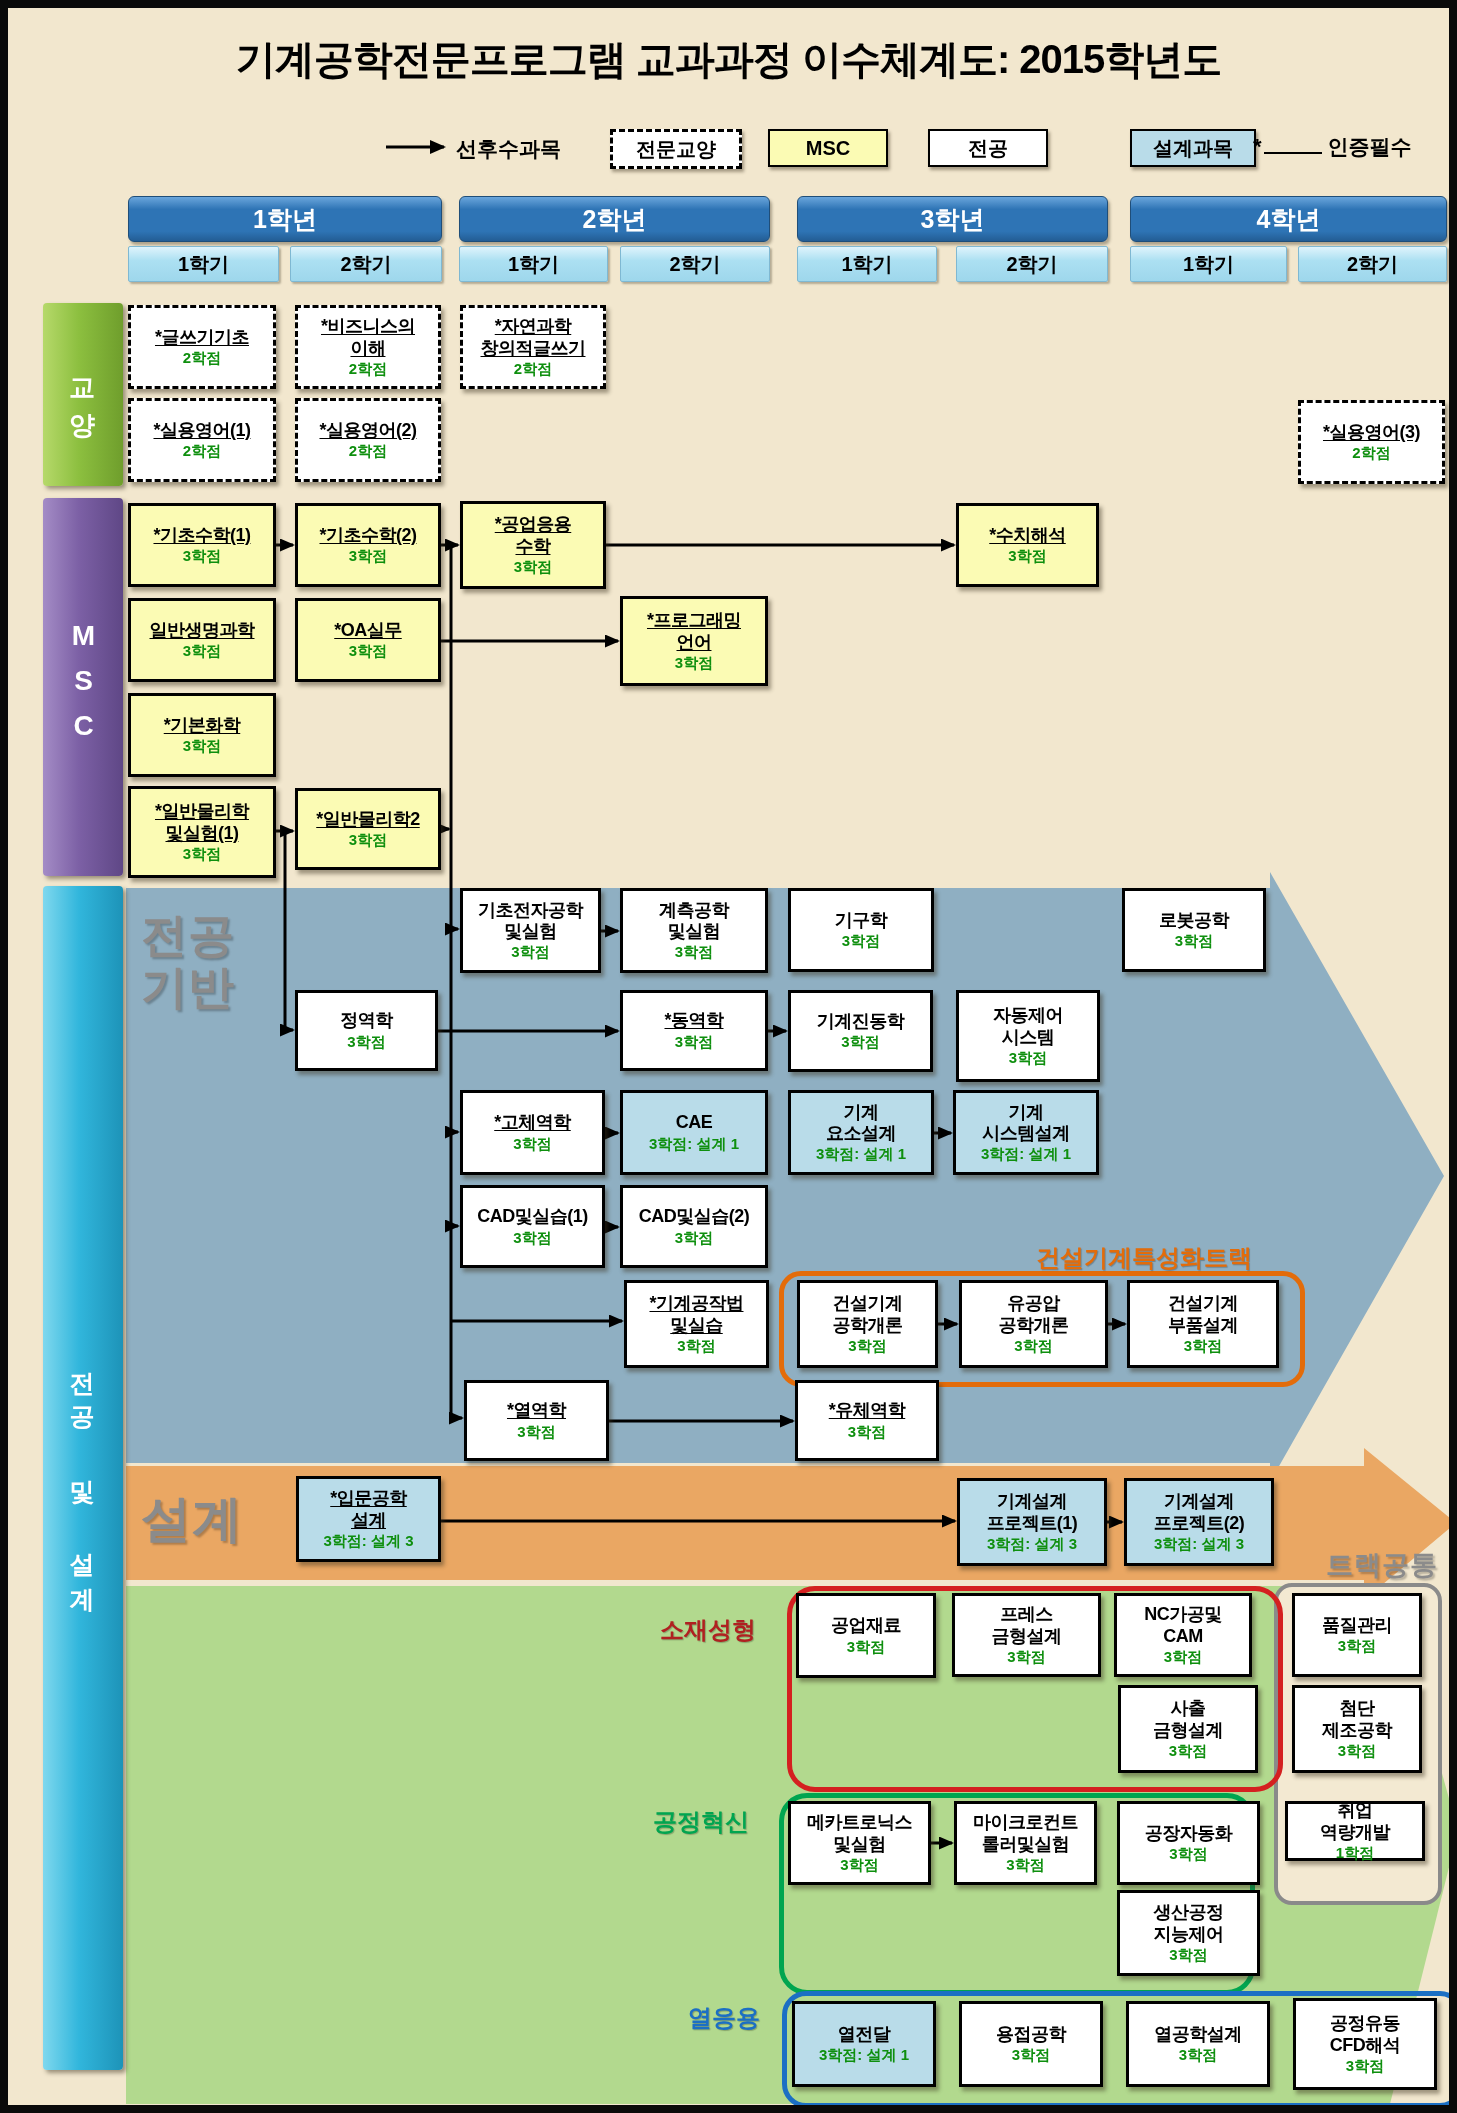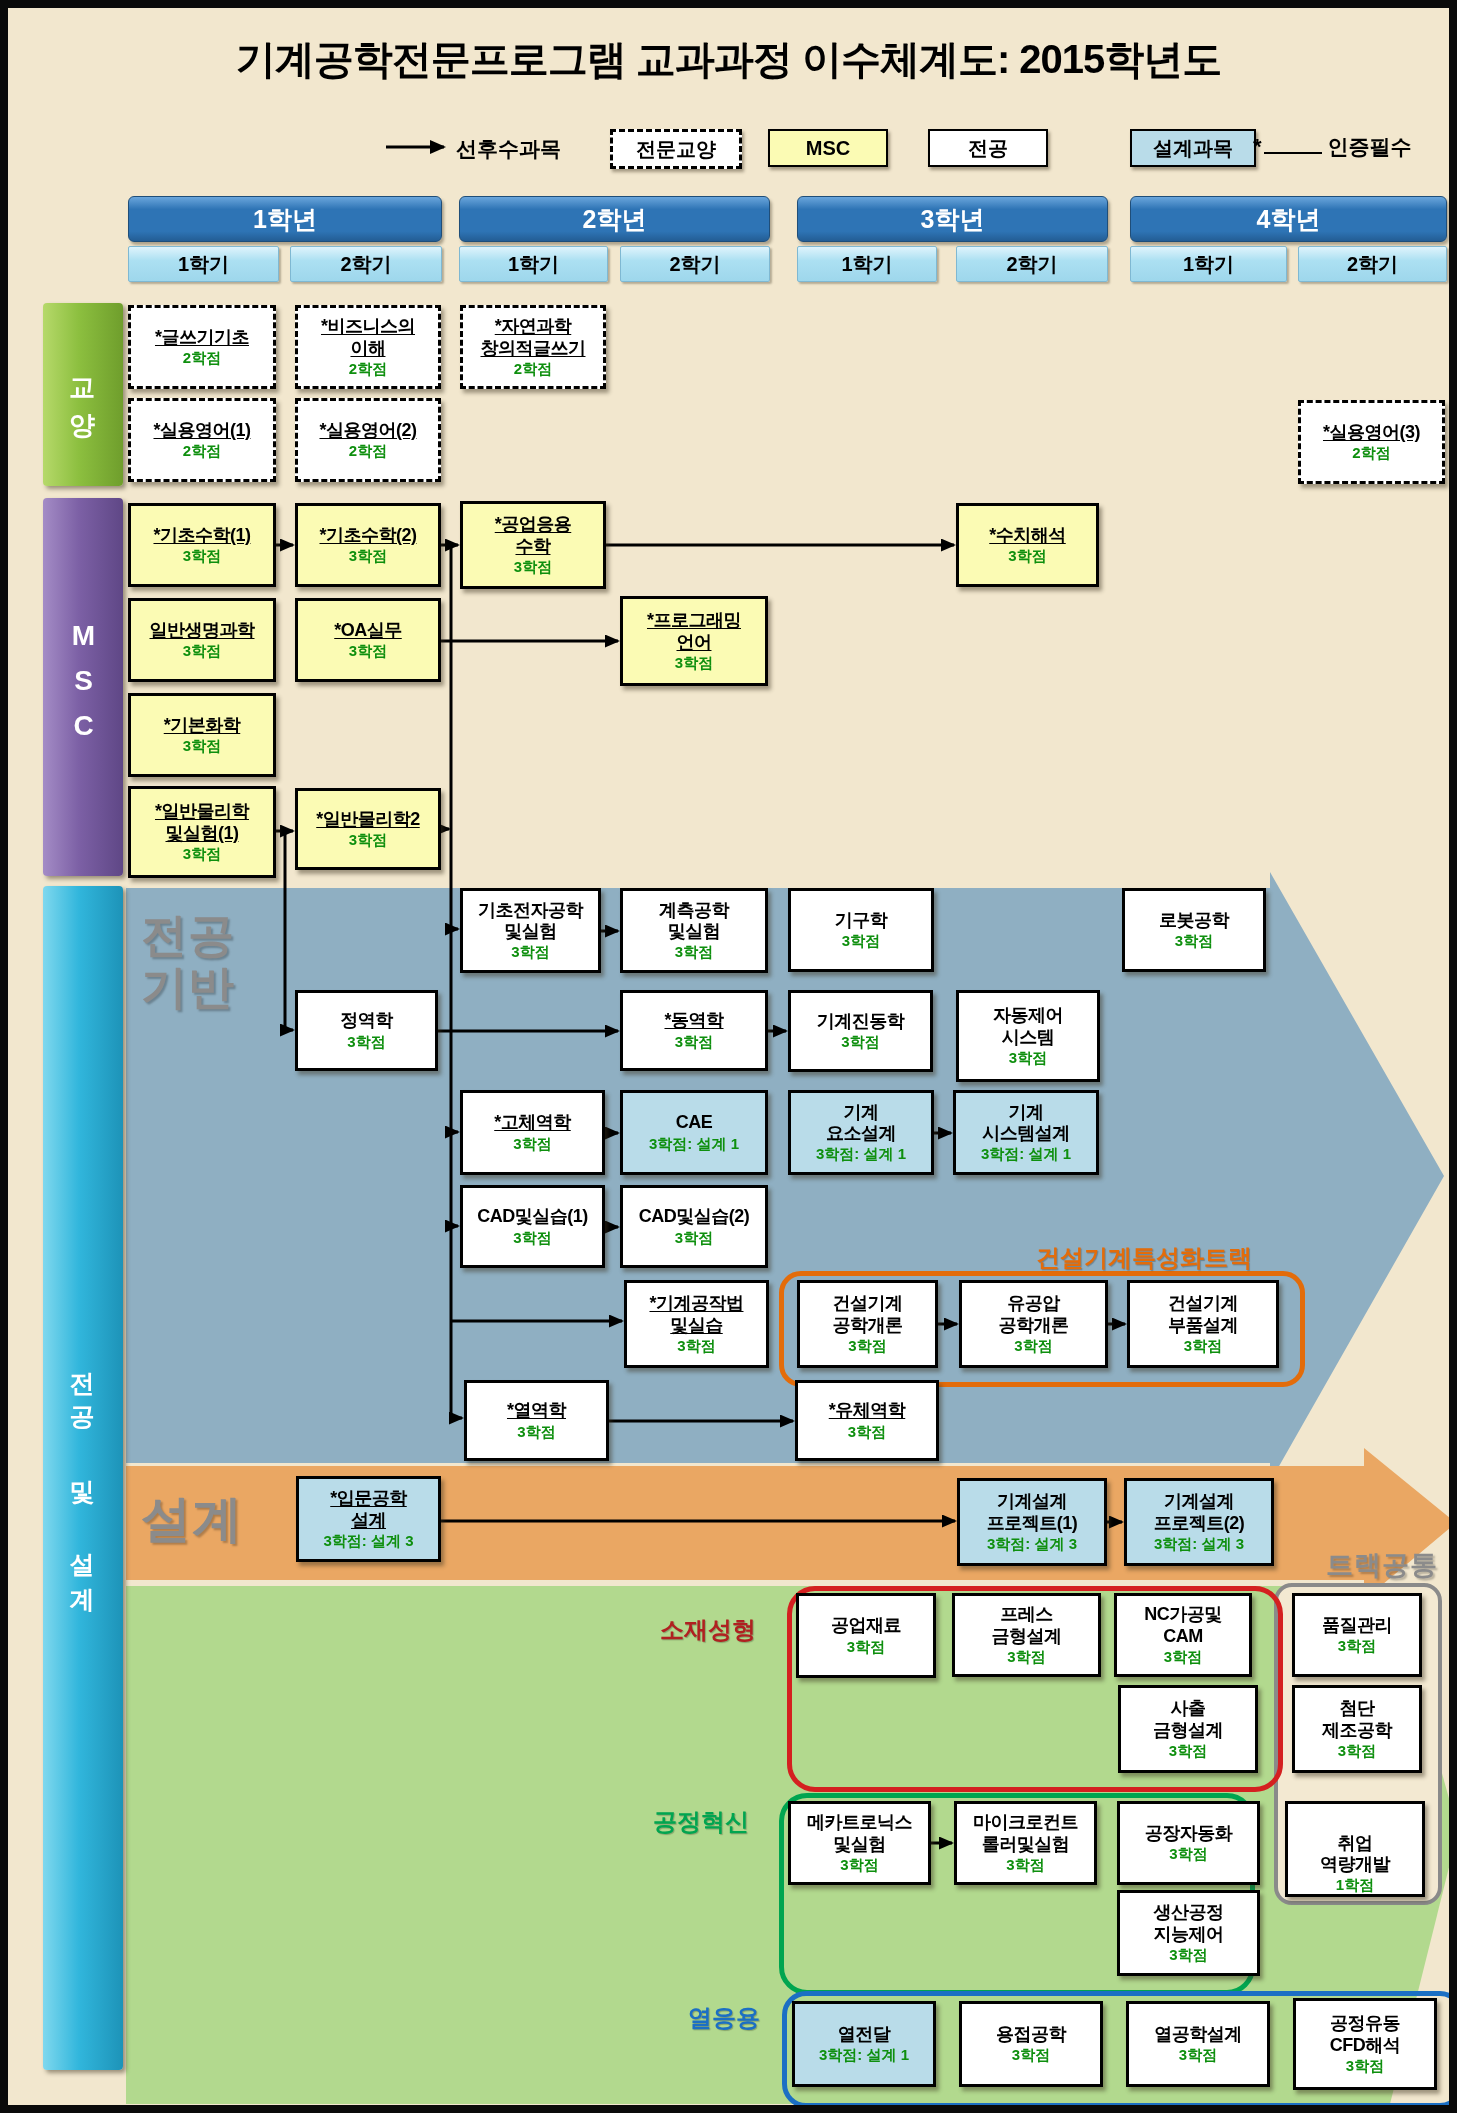--- a/index.html
+++ b/index.html
@@ -455,21 +455,21 @@
         </div>
         <div class="credit">3학점</div>
       </div>
       <div class="course major" style="left: 1284px; top: 1677px; width: 130px; height: 88px;">
         <div class="cname">
           <span>첨단</span>
           <span>제조공학</span>
         </div>
         <div class="credit">3학점</div>
       </div>
-      <div class="course major" style="left: 1277px; top: 1793px; width: 140px; height: 96px; justify-content: flex-end;">
+      <div class="course major" style="left: 1277px; top: 1793px; width: 140px; height: 60px;">
         <div class="cname">
           <span>취업</span>
           <span>역량개발</span>
         </div>
         <div class="credit">1학점</div>
       </div>
       <div class="course major" style="left: 780px; top: 1793px; width: 143px; height: 84px;">
         <div class="cname">
           <span>메카트로닉스</span>
           <span>및실험</span>

